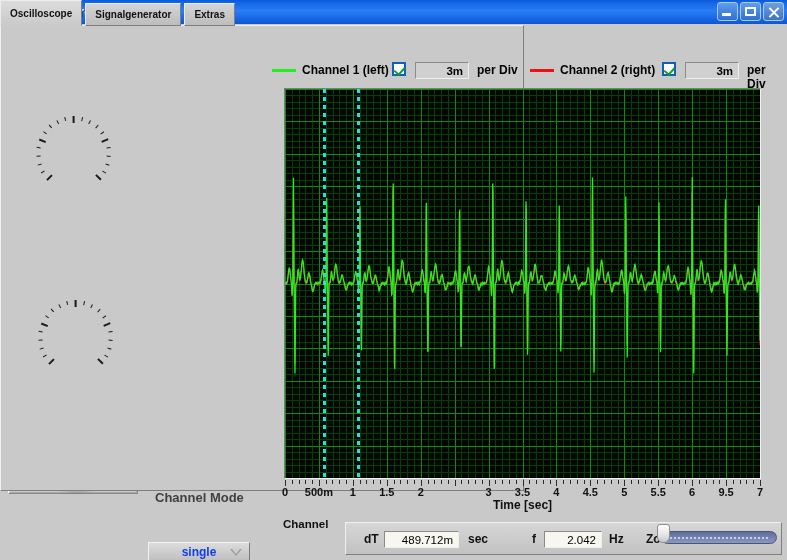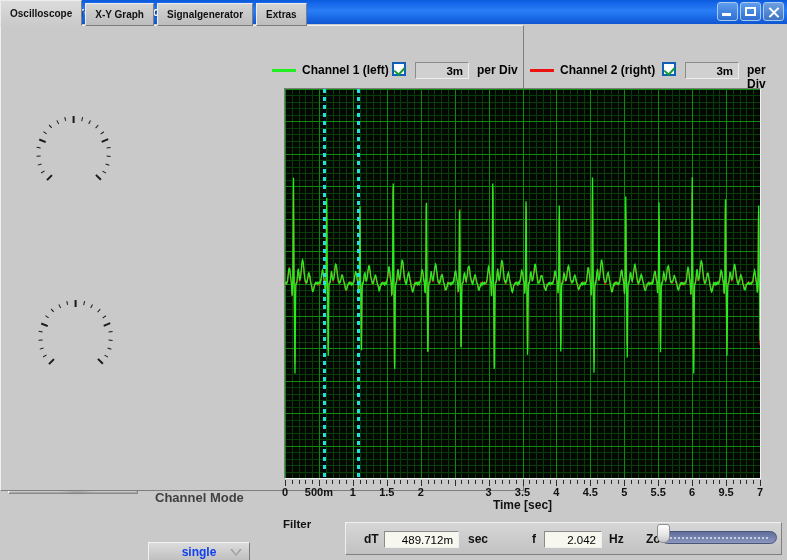--- a/index.html
+++ b/index.html
@@ -363,21 +363,20 @@
   <div id="chModeLbl" class="lbl" style="font-size:13px;">Channel Mode</div>
   <div class="ddown" style="left:148px;top:506px;width:102px;color:#1040f0;">
     <span>single</span>
     <span class="arr"></span>
   </div>
 
 
   <div id="tabbody"></div>
   <div id="tabstrip">
     <div class="tab active">Oscilloscope</div>
-    <div class="tab">X-Y Graph</div>
     <div class="tab">Signalgenerator</div>
     <div class="tab">Extras</div>
   </div>
 
   <span class="legline" style="left:272px;top:69px;background:#22ee22;"></span>
   <span class="leglbl" style="left:302px;top:63px;">Channel 1 (left)</span>
   <span class="chk" style="left:392px;top:62px;"></span>
   <span class="divbox" style="left:415px;top:62px;">3m</span>
   <span class="leglbl" style="left:477px;top:63px;">per Div</span>
 
@@ -645,21 +644,21 @@
       <span class="xlab" style="left: 272.429px;">4</span>
       <span class="xlab" style="left: 306.357px;">4.5</span>
       <span class="xlab" style="left: 340.286px;">5</span>
       <span class="xlab" style="left: 374.214px;">5.5</span>
       <span class="xlab" style="left: 408.143px;">6</span>
       <span class="xlab" style="left: 442.071px;">9.5</span>
       <span class="xlab" style="left: 476px;">7</span>
     </div>
   <div id="xtitle">Time [sec]</div>
 
-  <div id="cursorLbl">Filter</div>
+  <div id="cursorLbl">Channel</div>
   <div class="ddown" id="cursorDD" style="color:#1040f0;">
     <span>time</span>
     <span class="arr"></span>
   </div>
   <div id="cursorBar">
     <span class="cbLbl" style="left:18px;top:9px;">dT</span>
     <span class="cbField" style="left:38px;top:8px;width:75px;">489.712m</span>
     <span class="cbLbl" style="left:122px;top:9px;">sec</span>
     <span class="cbLbl" style="left:186px;top:9px;">f</span>
     <span class="cbField" style="left:198px;top:8px;width:58px;">2.042</span>

